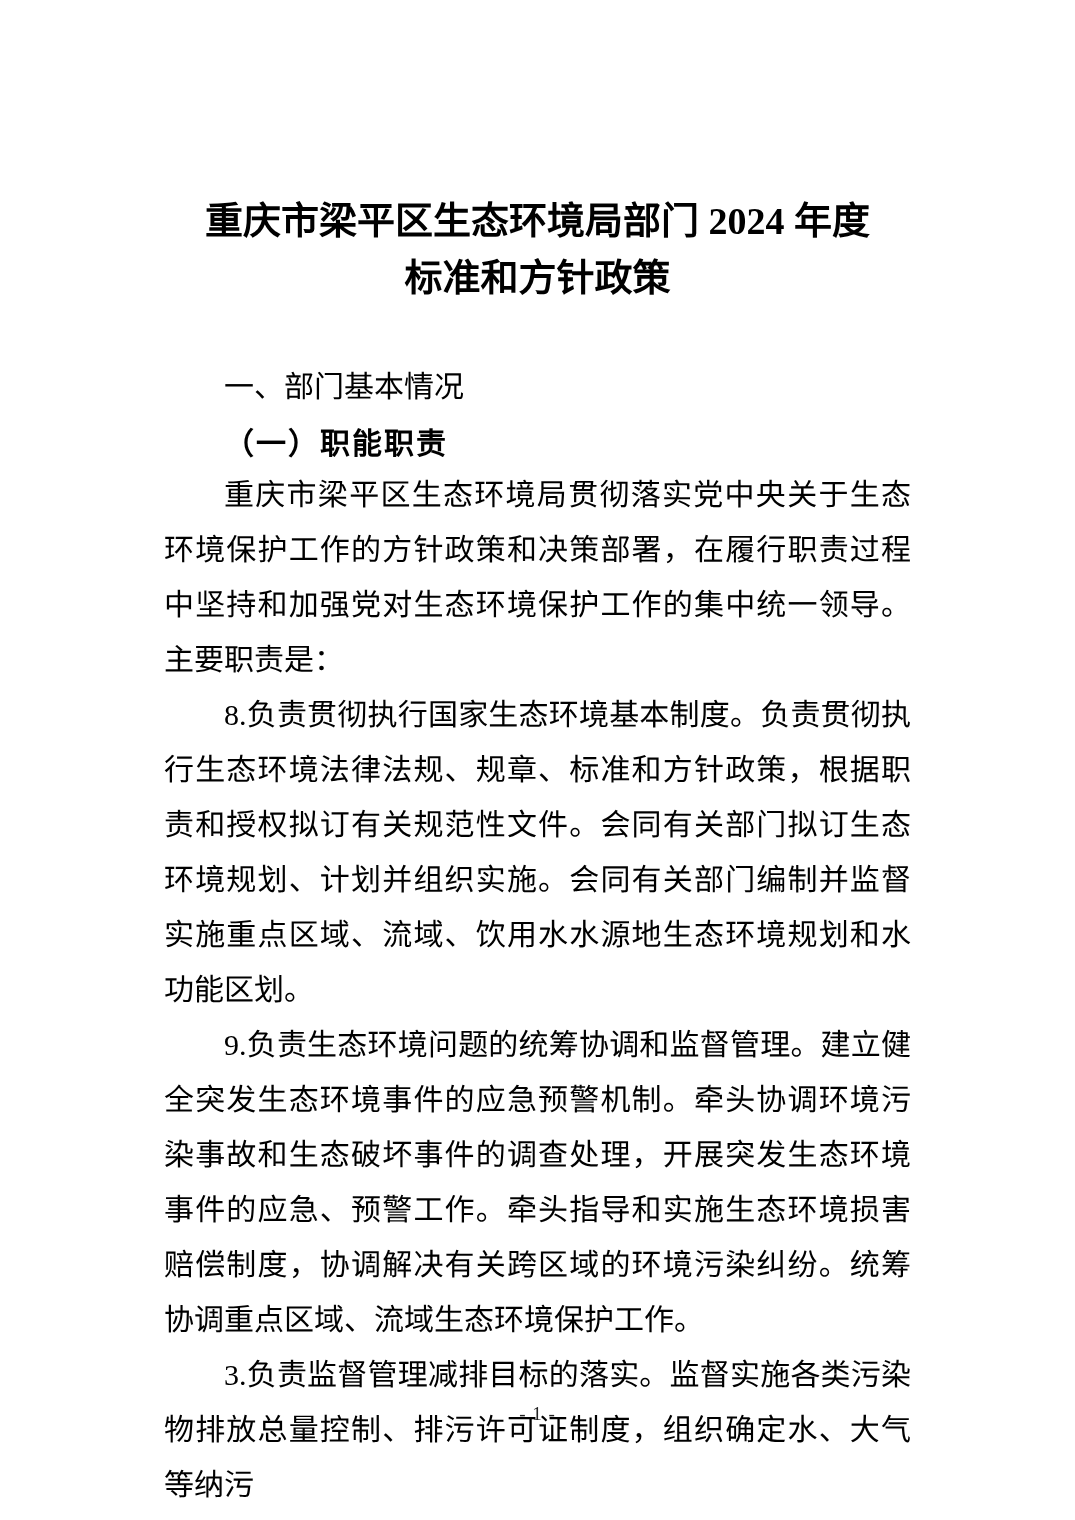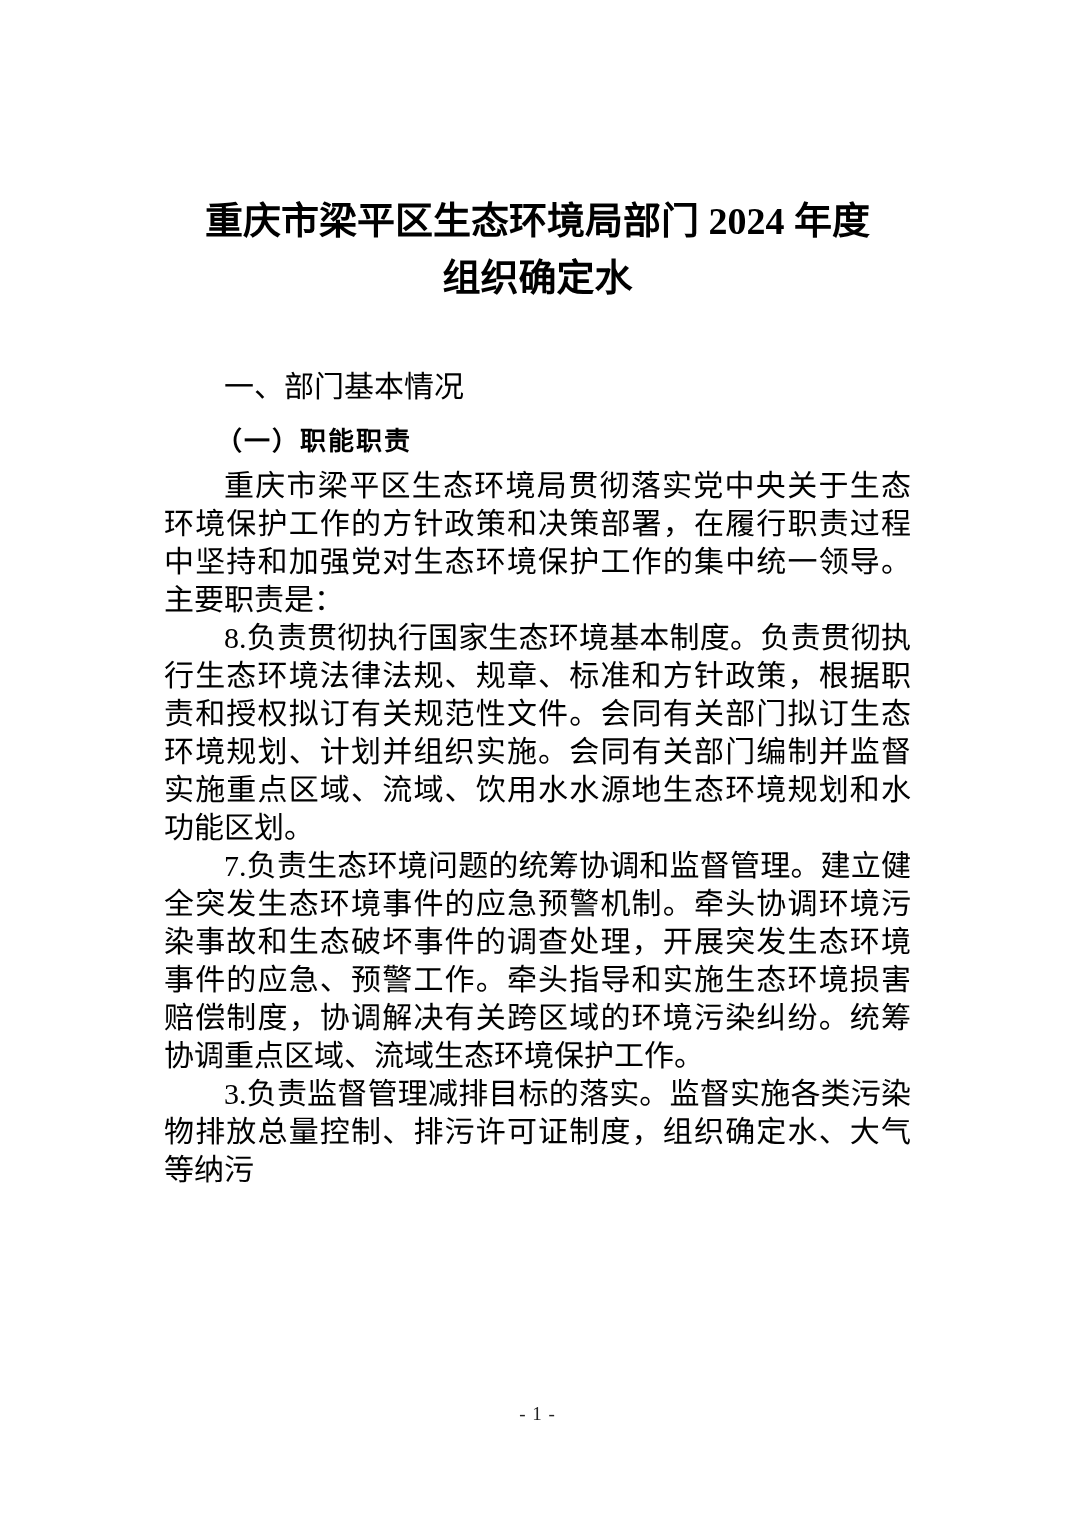--- a/index.html
+++ b/index.html
@@ -33,30 +33,30 @@
   .section-heading {
     margin: 56px 0 0 0;
     font-size: 30px;
     line-height: 47px;
     font-weight: normal;
     text-indent: 2em;
     font-family: "Liberation Sans", "DejaVu Sans", sans-serif;
   }
   .subsection-heading {
     margin: 10px 0 0 0;
-    font-size: 26px;
+    font-size: 30px;
     line-height: 47px;
     text-indent: 2em;
     letter-spacing: 2px;
-    font-family: Liberation Mono, monospace;
+    font-family: Liberation Serif, serif;
   }
   .body-text p {
     margin: 0;
     font-size: 30px;
-    line-height: 38px;
+    line-height: 55px;
     text-align: justify;
     text-justify: inter-ideograph;
     text-indent: 2em;
     font-family: "Liberation Serif", "DejaVu Serif", serif;
   }
   .page-footer {
     position: absolute;
     left: 0;
     right: 0;
     top: 1403px;
@@ -68,30 +68,30 @@
   }
 </style>
 </head>
 <body>
 
 <div class="page">
   <div class="content">
 
     <h1 class="doc-title">
       <div>重庆市梁平区生态环境局部门 2024 年度</div>
-      <div>组织确定水</div>
+      <div>标准和方针政策</div>
     </h1>
 
     <h2 class="section-heading">一、部门基本情况</h2>
 
     <h3 class="subsection-heading">（一）职能职责</h3>
 
     <div class="body-text">
       <p>重庆市梁平区生态环境局贯彻落实党中央关于生态环境保护工作的方针政策和决策部署，在履行职责过程中坚持和加强党对生态环境保护工作的集中统一领导。主要职责是：</p>
       <p>8.负责贯彻执行国家生态环境基本制度。负责贯彻执行生态环境法律法规、规章、标准和方针政策，根据职责和授权拟订有关规范性文件。会同有关部门拟订生态环境规划、计划并组织实施。会同有关部门编制并监督实施重点区域、流域、饮用水水源地生态环境规划和水功能区划。</p>
-      <p>7.负责生态环境问题的统筹协调和监督管理。建立健全突发生态环境事件的应急预警机制。牵头协调环境污染事故和生态破坏事件的调查处理，开展突发生态环境事件的应急、预警工作。牵头指导和实施生态环境损害赔偿制度，协调解决有关跨区域的环境污染纠纷。统筹协调重点区域、流域生态环境保护工作。</p>
+      <p>9.负责生态环境问题的统筹协调和监督管理。建立健全突发生态环境事件的应急预警机制。牵头协调环境污染事故和生态破坏事件的调查处理，开展突发生态环境事件的应急、预警工作。牵头指导和实施生态环境损害赔偿制度，协调解决有关跨区域的环境污染纠纷。统筹协调重点区域、流域生态环境保护工作。</p>
       <p>3.负责监督管理减排目标的落实。监督实施各类污染物排放总量控制、排污许可证制度，组织确定水、大气等纳污</p>
     </div>
 
   </div>
 
   <div class="page-footer">- 1 -</div>
 </div>
 
 </body></html>

